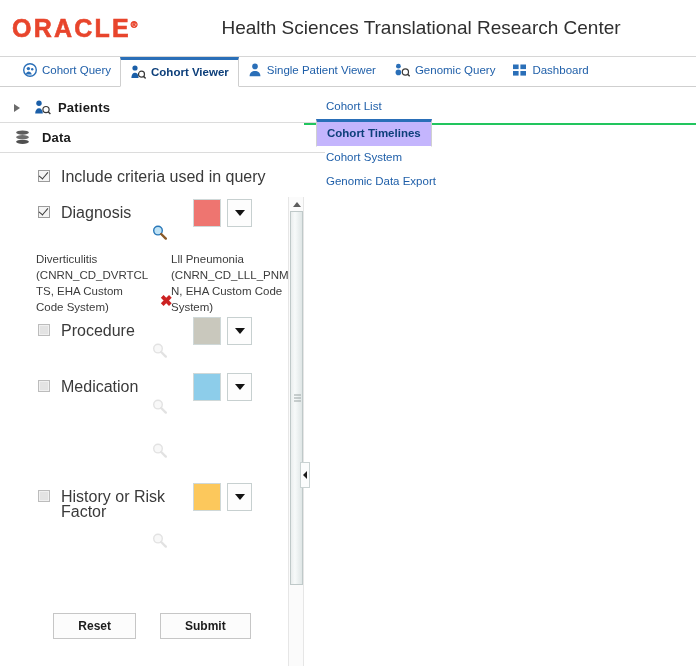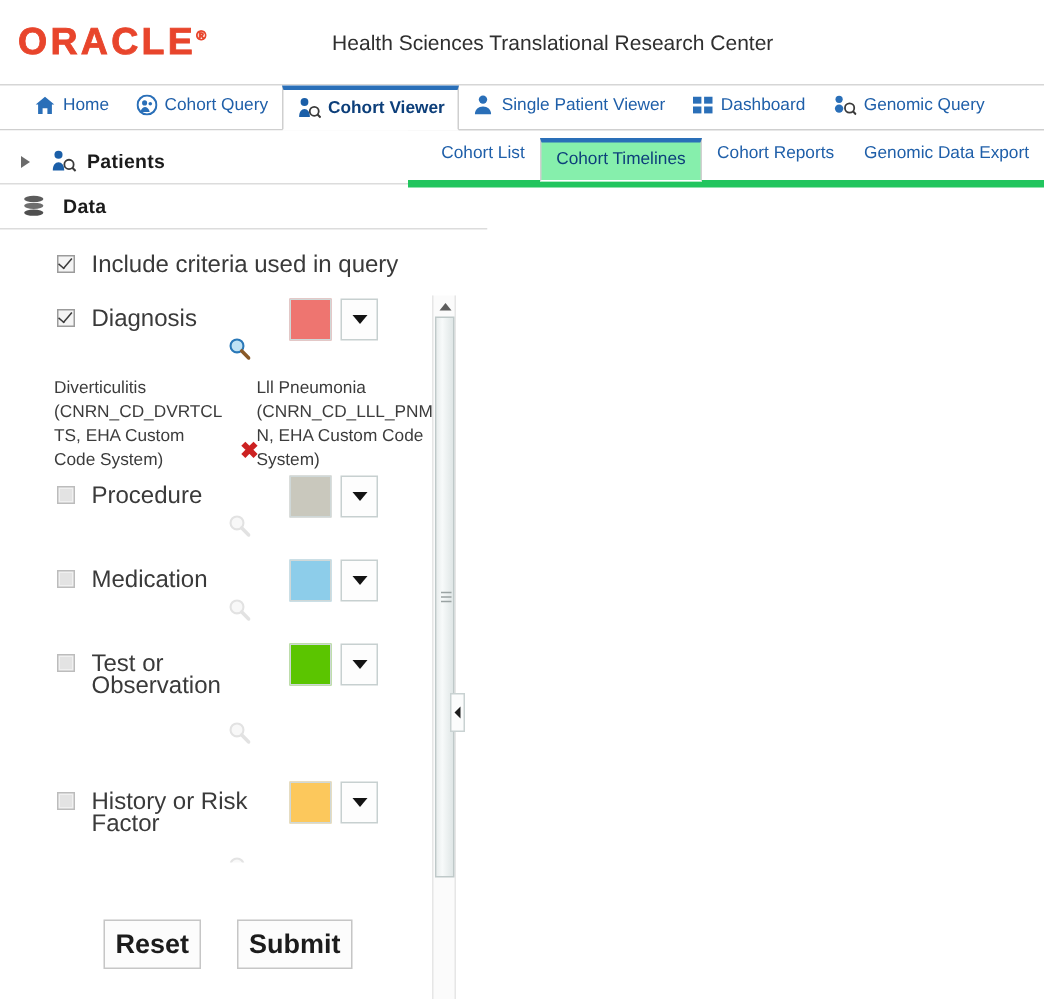--- a/index.html
+++ b/index.html
@@ -36,21 +36,21 @@
     position: relative;
     line-height: 1;
   }
   .oracle-logo .tm {
     font-size: 9px;
     vertical-align: super;
     letter-spacing: 0;
   }
   .app-title {
     margin-left: 44px;
-    font-size: 14px;
+    font-size: 19px;
     color: #2f2f2f;
     font-weight: normal;
   }
 
   
   .nav-bar {
     height: 31px;
     border-top: 1px solid #d6d6d6;
     border-bottom: 1px solid #cfcfcf;
     display: flex;
@@ -314,62 +314,63 @@
     border-right: 4px solid #1c1c1c;
   }
 
   
   .right-panel {
     flex: 1;
     position: relative;
   }
   .subtab-bar {
     display: flex;
-    align-items: flex-end;
+    align-items: flex-start;
     height: 30px;
     padding-left: 12px;
-    border-bottom: 5px solid #22c55e;
+    border-bottom: 2px solid #22c55e;
     box-sizing: border-box;
     margin-top: 8px;
+    flex-direction: column;
   }
   .subtab {
     font-size: 11.5px;
     color: #1f5fa9;
     padding: 5px 10px 7px 10px;
     white-space: nowrap;
     box-sizing: border-box;
     height: 29px;
     cursor: pointer;
   }
   .subtab.active {
     color: #0d3f7a;
-    font-weight: normal;
+    font-weight: bold;
     border: 1px solid #d0d0d0;
     border-bottom: 1px solid #ffffff;
     border-top: 3px solid #2a6fb8;
-    background: #86efac;
+    background: #c4b5fd;
     margin-bottom: -1px;
     position: relative;
     z-index: 2;
   }
 
   
   .button-bar {
     position: absolute;
     left: 0;
     top: 613px;
     width: 304px;
     display: flex;
     justify-content: center;
     gap: 24px;
   }
   .btn {
     min-width: 48px;
-    padding: 5px 7px;
-    font-size: 18px;
+    padding: 5px 24px;
+    font-size: 12px;
     font-weight: bold;
     color: #1c1c1c;
     background: #fcfcfc;
     border: 1px solid #c6c6c6;
     box-sizing: border-box;
     cursor: pointer;
     font-family: "Liberation Sans", sans-serif;
   }
 </style>
 </head>
@@ -377,28 +378,20 @@
 
 <div class="app-header">
   <div class="oracle-logo">
     <span>ORACLE</span><span class="tm">®</span>
   </div>
   <div class="app-title">Health Sciences Translational Research Center</div>
 </div>
 
 <div class="nav-bar">
 
-  <div class="nav-tab">
-    <span class="nav-icon">
-      <svg width="14" height="13" viewBox="0 0 14 13">
-          <path d="M7 0.5L0.8 5.6h1.6V12h3.0V8.1h3.2V12h3.0V5.6h1.6z" fill="#2a6fb8"></path>
-        </svg>
-    </span>
-    <span>Home</span>
-  </div>
 
   <div class="nav-tab">
     <span class="nav-icon">
       <svg width="14" height="14" viewBox="0 0 14 14">
           <circle cx="7" cy="7" r="6.3" fill="none" stroke="#2a6fb8" stroke-width="1.4"></circle>
           <circle cx="5.4" cy="5.6" r="1.7" fill="#2a6fb8"></circle>
           <circle cx="9.2" cy="6.2" r="1.2" fill="#2a6fb8"></circle>
           <path d="M2.6 11.6c.5-2.2 2-3.2 3.1-3.2s2.7 1 3.1 3.2z" fill="#2a6fb8"></path>
         </svg>
     </span>
@@ -422,40 +415,40 @@
       <svg width="14" height="14" viewBox="0 0 14 14">
           <circle cx="7" cy="3.4" r="2.8" fill="#2a6fb8"></circle>
           <path d="M1.6 13.2c0-3.3 2.4-5.2 5.4-5.2s5.4 1.9 5.4 5.2z" fill="#2a6fb8"></path>
         </svg>
     </span>
     <span>Single Patient Viewer</span>
   </div>
 
   <div class="nav-tab">
     <span class="nav-icon">
+      <svg width="16" height="14" viewBox="0 0 16 14">
+          <circle cx="4.4" cy="3.2" r="2.4" fill="#2a6fb8"></circle>
+          <circle cx="4.4" cy="9.4" r="2.8" fill="#2a6fb8"></circle>
+          <circle cx="11.4" cy="9.0" r="3.1" fill="none" stroke="#3a3a3a" stroke-width="1.2"></circle>
+          <path d="M13.6 11.2l2.1 2.1" stroke="#3a3a3a" stroke-width="1.4"></path>
+        </svg>
+    </span>
+    <span>Genomic Query</span>
+  </div>
+
+  <div class="nav-tab">
+    <span class="nav-icon">
       <svg width="14" height="13" viewBox="0 0 14 13">
           <rect x="0" y="0.5" width="5.6" height="4.6" fill="#2a6fb8"></rect>
           <rect x="7.4" y="0.5" width="5.6" height="4.6" fill="#2a6fb8"></rect>
           <rect x="0" y="7" width="5.6" height="4.6" fill="#2a6fb8"></rect>
           <rect x="7.4" y="7" width="5.6" height="4.6" fill="#2a6fb8"></rect>
         </svg>
     </span>
     <span>Dashboard</span>
-  </div>
-
-  <div class="nav-tab">
-    <span class="nav-icon">
-      <svg width="16" height="14" viewBox="0 0 16 14">
-          <circle cx="4.4" cy="3.2" r="2.4" fill="#2a6fb8"></circle>
-          <circle cx="4.4" cy="9.4" r="2.8" fill="#2a6fb8"></circle>
-          <circle cx="11.4" cy="9.0" r="3.1" fill="none" stroke="#3a3a3a" stroke-width="1.2"></circle>
-          <path d="M13.6 11.2l2.1 2.1" stroke="#3a3a3a" stroke-width="1.4"></path>
-        </svg>
-    </span>
-    <span>Genomic Query</span>
   </div>
 </div>
 
 <div class="content">
 
   <div class="left-panel">
 
     <div class="panel-scroll-area">
 
       <div class="accordion-header first">
@@ -546,30 +539,20 @@
         </div>
         <div class="mag-row" style="height:30px">
           <span class="mag dim">
             <svg width="15" height="15" viewBox="0 0 15 15">
                 <circle cx="6" cy="5.6" r="4.3" fill="#e8e8e8" stroke="#9a9a9a" stroke-width="1.4"></circle>
                 <path d="M9.2 9.0l4.6 4.6" stroke="#9a9a9a" stroke-width="2.4" stroke-linecap="round"></path>
               </svg>
           </span>
         </div>
 
-        <div class="form-row" style="margin-top:8px">
-          <span class="cbx disabled"></span>
-          <span class="row-label">Test or Observation</span>
-          <span class="swatch-group">
-            <span class="swatch" style="background:#5bc500"></span>
-            <span class="swatch-dd">
-                <span class="caret"></span>
-              </span>
-          </span>
-        </div>
         <div class="mag-row" style="height:44px">
           <span class="mag dim" style="top:16px">
             <svg width="15" height="15" viewBox="0 0 15 15">
                 <circle cx="6" cy="5.6" r="4.3" fill="#e8e8e8" stroke="#9a9a9a" stroke-width="1.4"></circle>
                 <path d="M9.2 9.0l4.6 4.6" stroke="#9a9a9a" stroke-width="2.4" stroke-linecap="round"></path>
               </svg>
           </span>
         </div>
 
         <div class="form-row" style="margin-top:18px">
@@ -614,21 +597,21 @@
 
   <div class="right-panel">
     <div class="subtab-bar">
       <div class="subtab">
         <span>Cohort List</span>
       </div>
       <div class="subtab active">
         <span>Cohort Timelines</span>
       </div>
       <div class="subtab">
-        <span>Cohort Reports</span>
+        <span>Cohort System</span>
       </div>
       <div class="subtab">
         <span>Genomic Data Export</span>
       </div>
     </div>
   </div>
 
 </div>
 
 <div class="button-bar">

